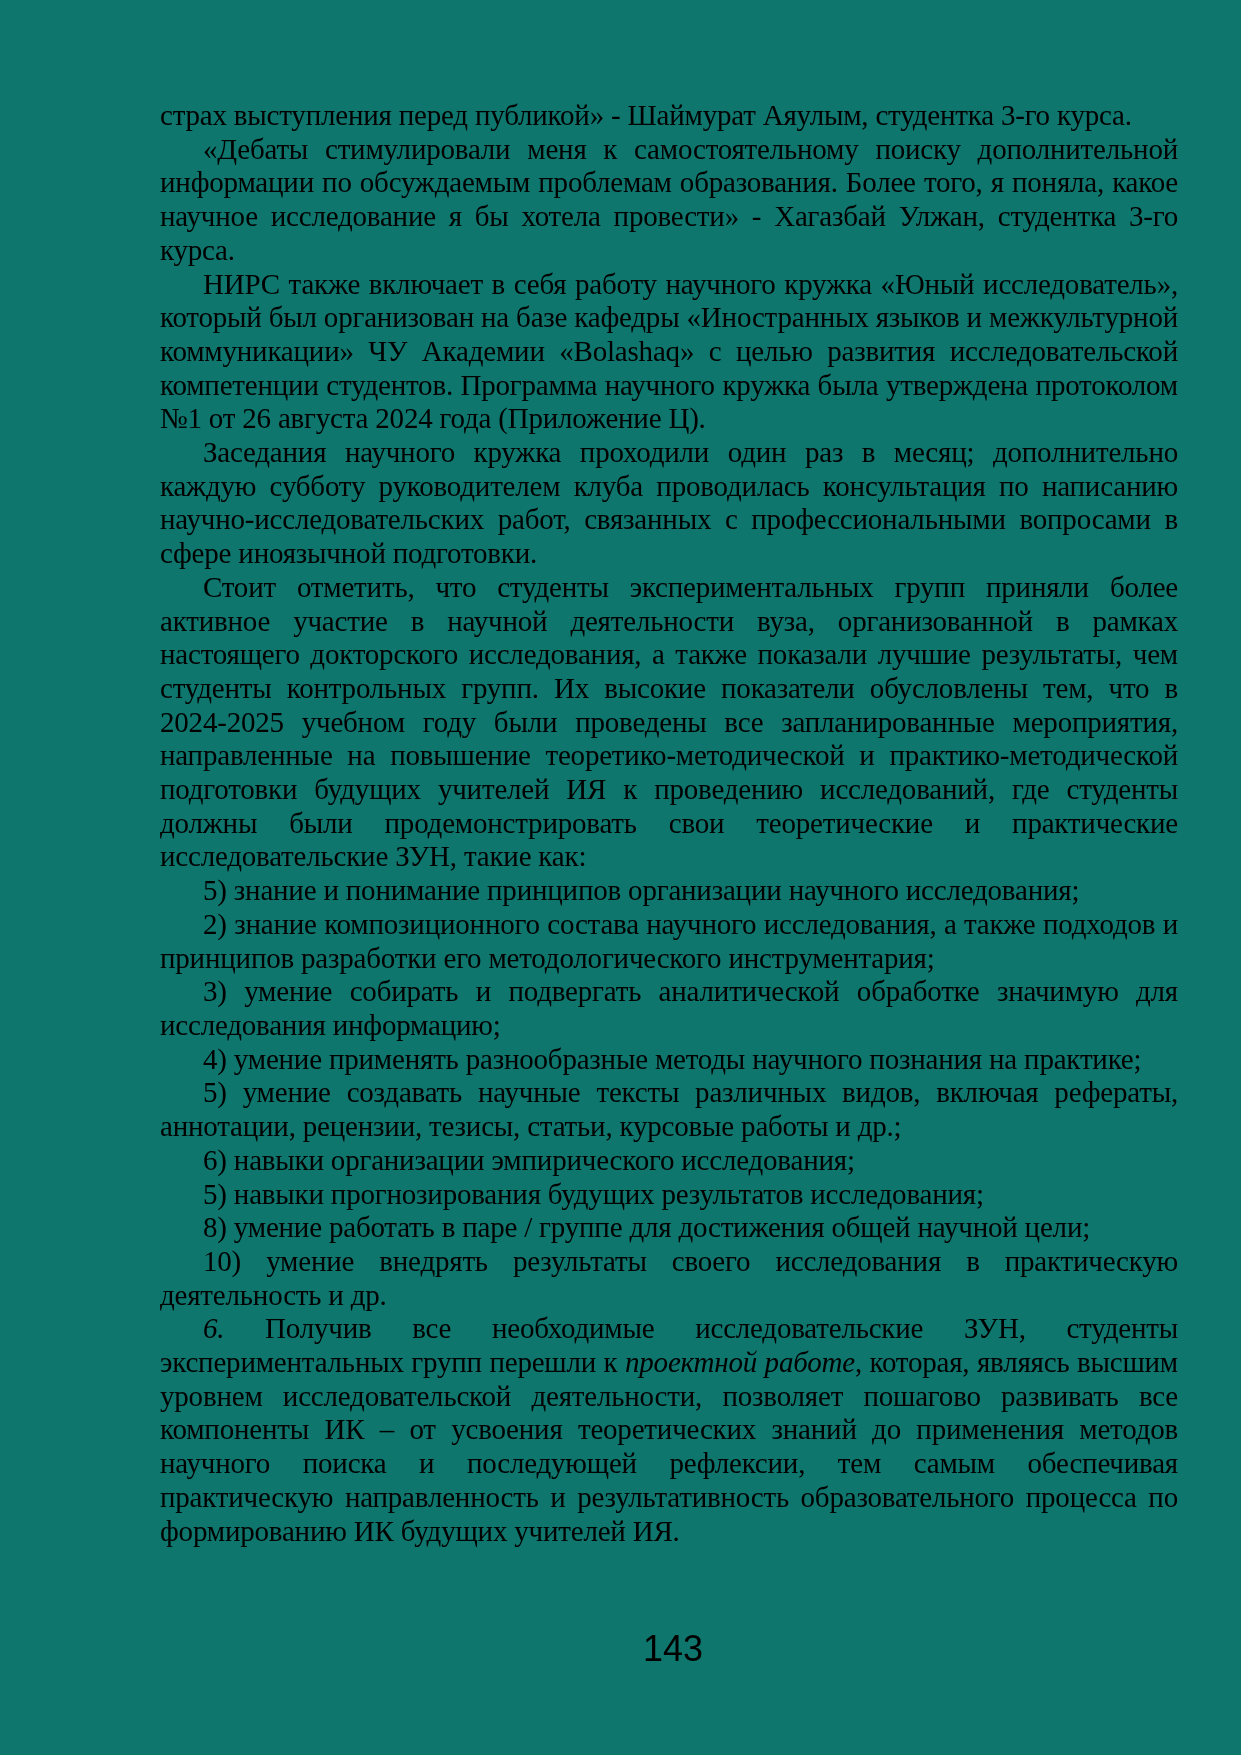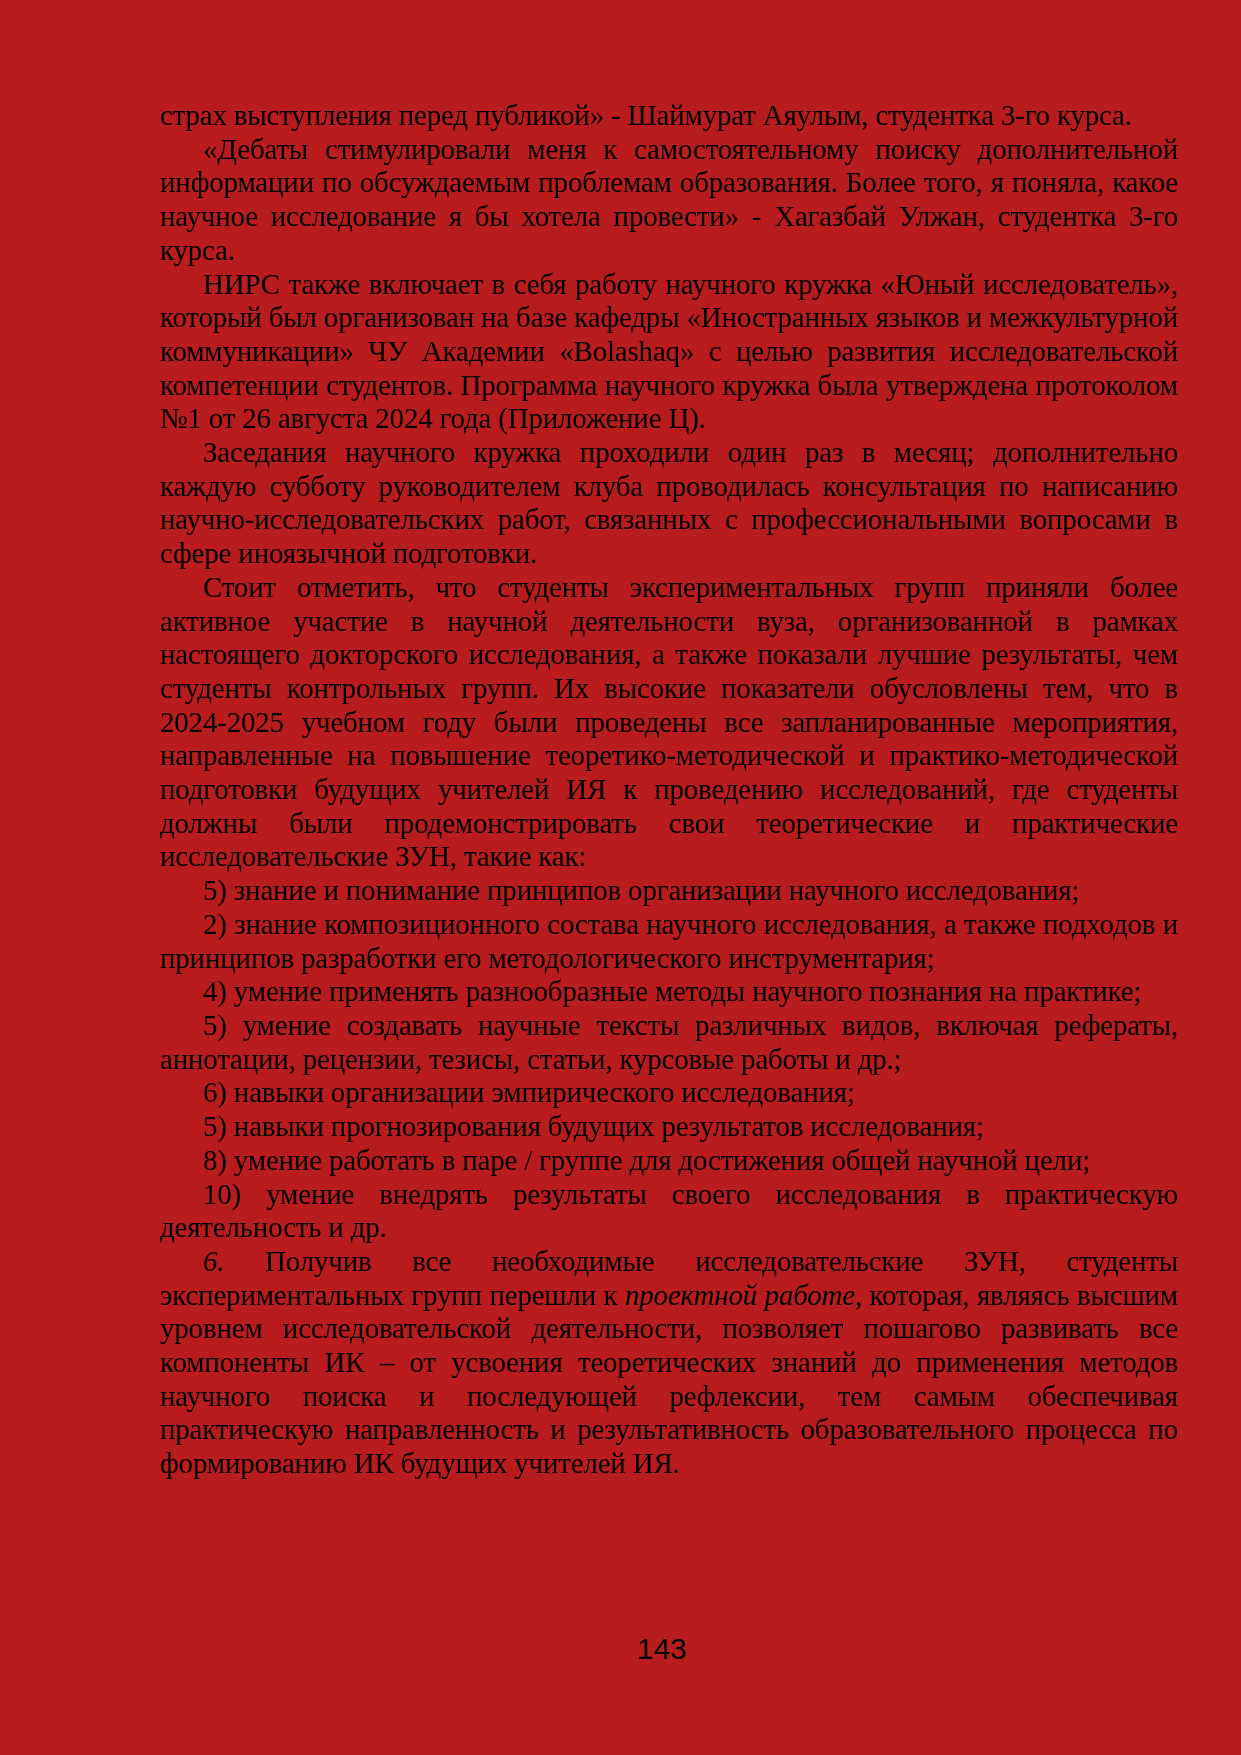--- a/index.html
+++ b/index.html
@@ -4,21 +4,21 @@
 <style>
   html, body {
     margin: 0;
     padding: 0;
     background: #ffffff;
   }
   .page {
     position: relative;
     width: 1241px;
     height: 1755px;
-    background: #b91c1c;
+    background: #0f766e;
     color: #000000;
     font-family: "Liberation Serif", serif;
     overflow: hidden;
   }
   .doc-body {
     position: absolute;
     left: 160px;
     top: 99px;
     width: 1018px;
   }
@@ -31,42 +31,43 @@
     letter-spacing: -0.2px;
   }
   .doc-body p.indent {
     text-indent: 43px;
   }
   .doc-body span.italic {
     font-style: italic;
   }
   .page-number {
     position: absolute;
-    left: 153px;
+    left: 164px;
     width: 1018px;
     top: 1634px;
     text-align: center;
     font-family: "Liberation Sans", sans-serif;
-    font-size: 30px;
+    font-size: 36px;
     line-height: 30px;
     color: #000000;
   }
 </style>
 </head>
 <body>
 
 <div class="page">
   <div class="doc-body" id="doc-body">
       <p><span>страх выступления перед публикой» - Шаймурат Аяулым, студентка 3-го курса.</span></p>
       <p class="indent"><span>«Дебаты стимулировали меня к самостоятельному поиску дополнительной информации по обсуждаемым проблемам образования. Более того, я поняла, какое научное исследование я бы хотела провести» - Хагазбай Улжан, студентка 3-го курса.</span></p>
       <p class="indent"><span>НИРС также включает в себя работу научного кружка «Юный исследователь», который был организован на базе кафедры «Иностранных языков и межкультурной коммуникации» ЧУ Академии «Bolashaq» с целью развития исследовательской компетенции студентов. Программа научного кружка была утверждена протоколом №1 от 26 августа 2024 года (Приложение Ц).</span></p>
       <p class="indent"><span>Заседания научного кружка проходили один раз в месяц; дополнительно каждую субботу руководителем клуба проводилась консультация по написанию научно-исследовательских работ, связанных с профессиональными вопросами в сфере иноязычной подготовки.</span></p>
       <p class="indent"><span>Стоит отметить, что студенты экспериментальных групп приняли более активное участие в научной деятельности вуза, организованной в рамках настоящего докторского исследования, а также показали лучшие результаты, чем студенты контрольных групп. Их высокие показатели обусловлены тем, что в 2024-2025 учебном году были проведены все запланированные мероприятия, направленные на повышение теоретико-методической и практико-методической подготовки будущих учителей ИЯ к проведению исследований, где студенты должны были продемонстрировать свои теоретические и практические исследовательские ЗУН, такие как:</span></p>
       <p class="indent"><span>5) знание и понимание принципов организации научного исследования;</span></p>
       <p class="indent"><span>2) знание композиционного состава научного исследования, а также подходов и принципов разработки его методологического инструментария;</span></p>
+      <p class="indent"><span>3) умение собирать и подвергать аналитической обработке значимую для исследования информацию;</span></p>
       <p class="indent"><span>4) умение применять разнообразные методы научного познания на практике;</span></p>
       <p class="indent"><span>5) умение создавать научные тексты различных видов, включая рефераты, аннотации, рецензии, тезисы, статьи, курсовые работы и др.;</span></p>
       <p class="indent"><span>6) навыки организации эмпирического исследования;</span></p>
       <p class="indent"><span>5) навыки прогнозирования будущих результатов исследования;</span></p>
       <p class="indent"><span>8) умение работать в паре / группе для достижения общей научной цели;</span></p>
       <p class="indent"><span>10) умение внедрять результаты своего исследования в практическую деятельность и др.</span></p>
       <p class="indent"><span class="italic">6.</span><span> Получив все необходимые исследовательские ЗУН, студенты экспериментальных групп перешли к </span><span class="italic">проектной работе</span><span>, которая, являясь высшим уровнем исследовательской деятельности, позволяет пошагово развивать все компоненты ИК – от усвоения теоретических знаний до применения методов научного поиска и последующей рефлексии, тем самым обеспечивая практическую направленность и результативность образовательного процесса по формированию ИК будущих учителей ИЯ.</span></p>
     </div>
   <div class="page-number">143</div>
 </div>

